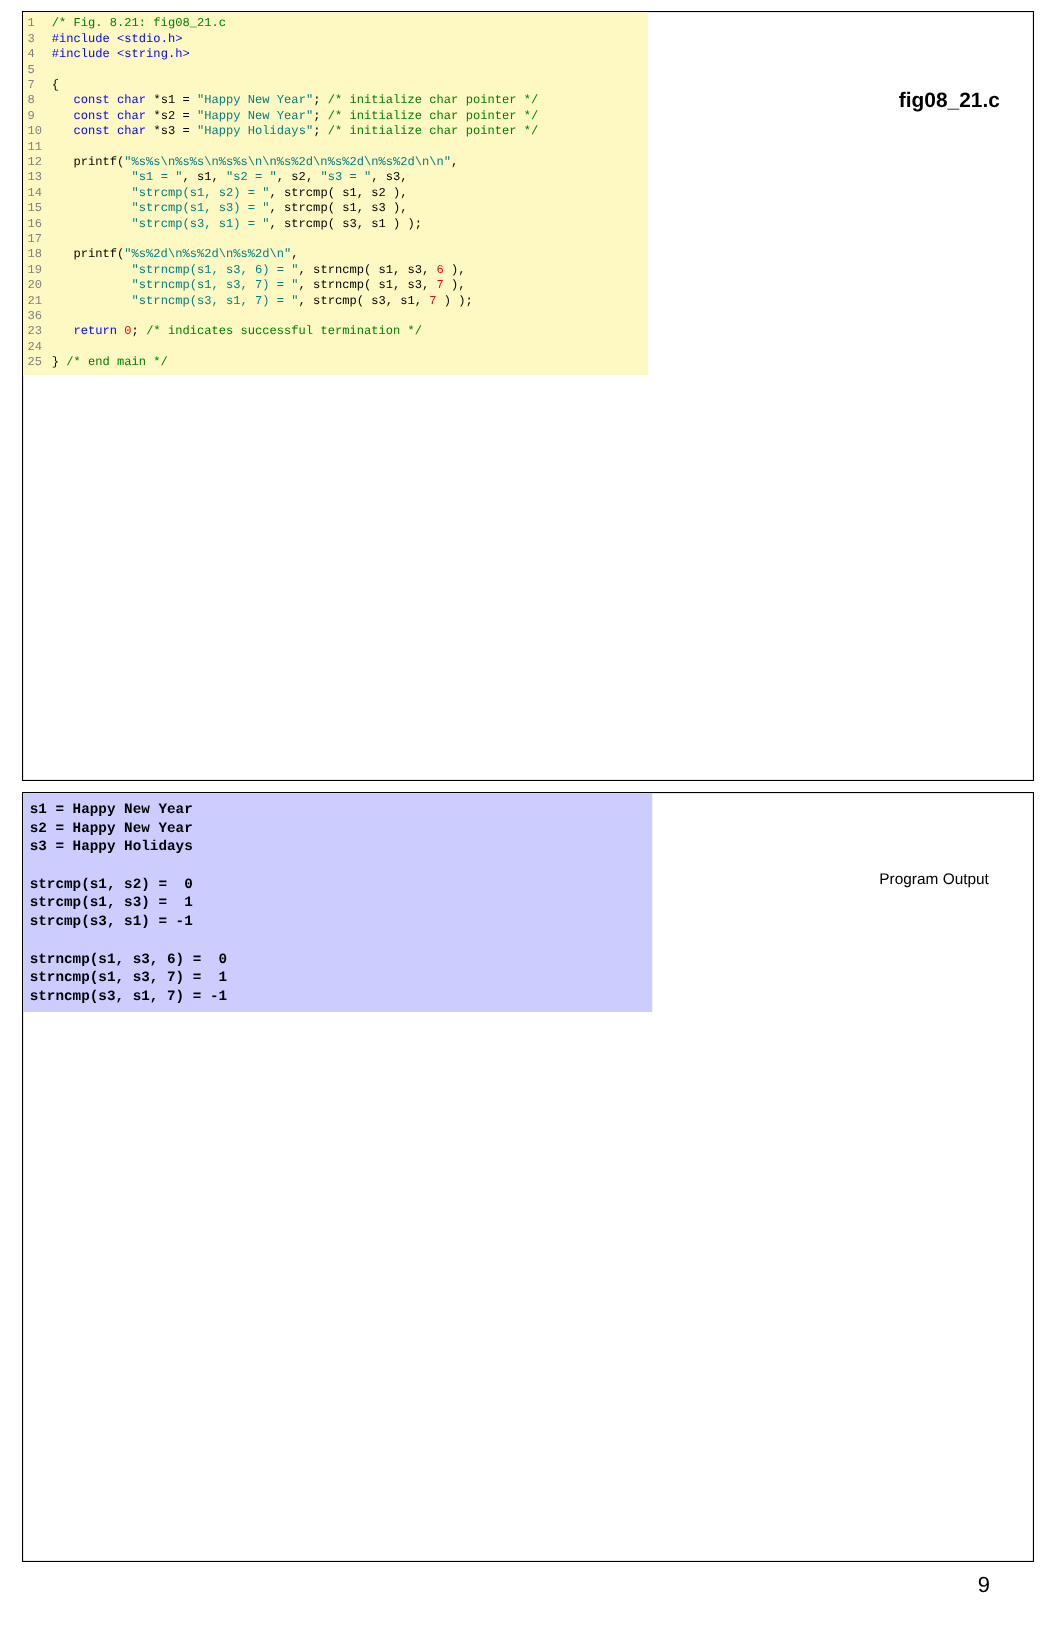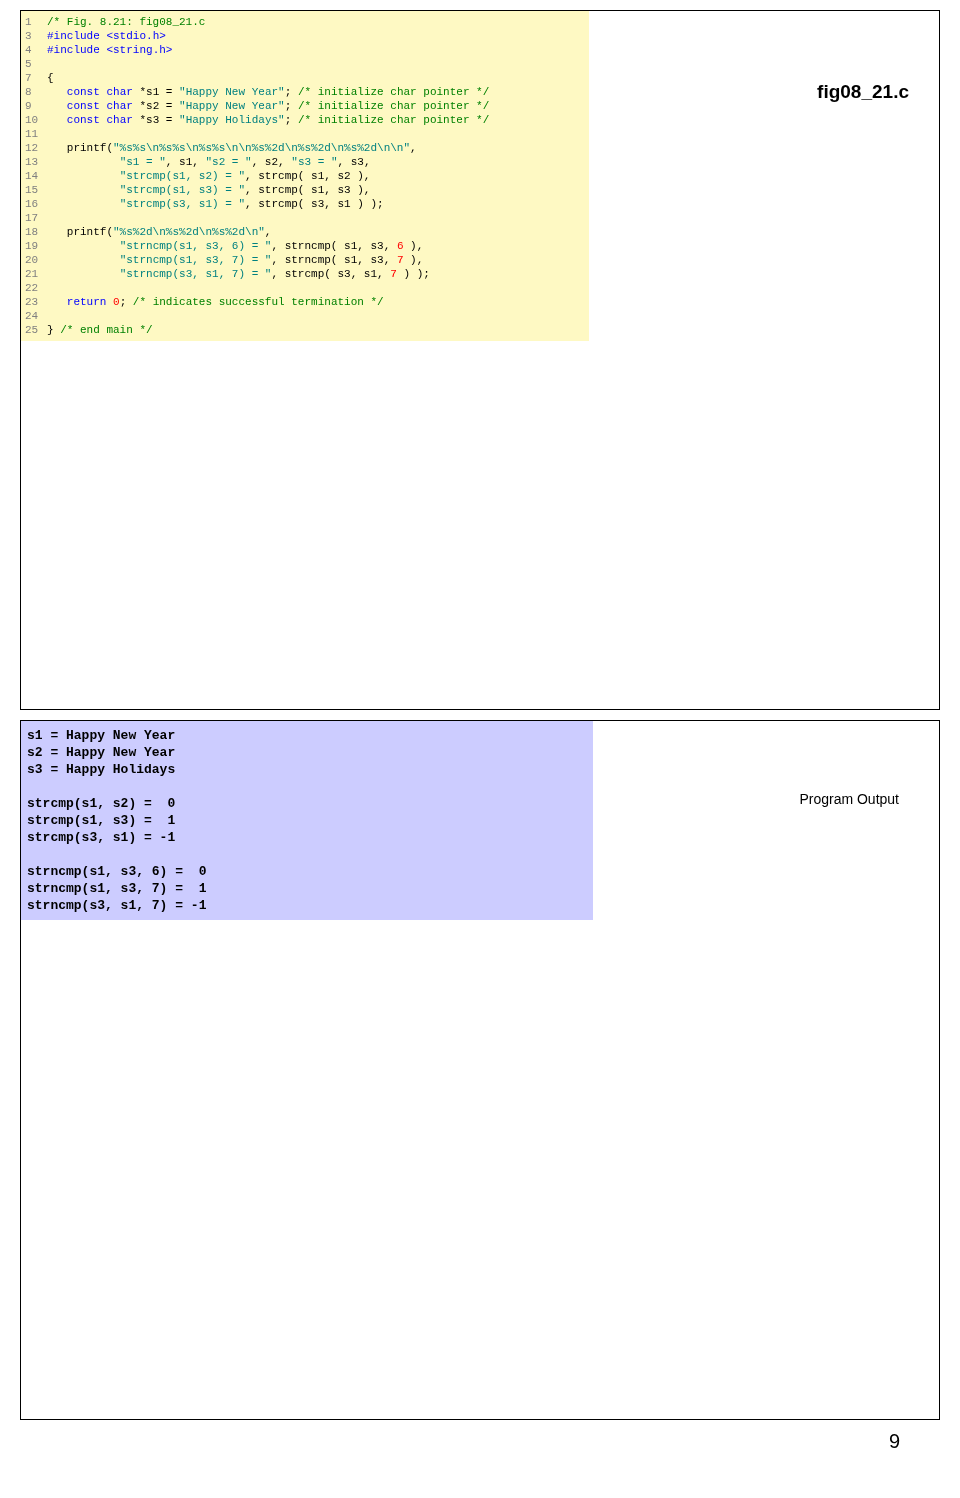--- a/index.html
+++ b/index.html
@@ -80,21 +80,21 @@
       <div class="codeline"><span class="ln">12</span><span>   printf(</span><span class="c-str">"%s%s\n%s%s\n%s%s\n\n%s%2d\n%s%2d\n%s%2d\n\n"</span><span>,</span></div>
       <div class="codeline"><span class="ln">13</span><span>           </span><span class="c-str">"s1 = "</span><span>, s1, </span><span class="c-str">"s2 = "</span><span>, s2, </span><span class="c-str">"s3 = "</span><span>, s3,</span></div>
       <div class="codeline"><span class="ln">14</span><span>           </span><span class="c-str">"strcmp(s1, s2) = "</span><span>, strcmp( s1, s2 ),</span></div>
       <div class="codeline"><span class="ln">15</span><span>           </span><span class="c-str">"strcmp(s1, s3) = "</span><span>, strcmp( s1, s3 ),</span></div>
       <div class="codeline"><span class="ln">16</span><span>           </span><span class="c-str">"strcmp(s3, s1) = "</span><span>, strcmp( s3, s1 ) );</span></div>
       <div class="codeline"><span class="ln">17</span><span></span></div>
       <div class="codeline"><span class="ln">18</span><span>   printf(</span><span class="c-str">"%s%2d\n%s%2d\n%s%2d\n"</span><span>,</span></div>
       <div class="codeline"><span class="ln">19</span><span>           </span><span class="c-str">"strncmp(s1, s3, 6) = "</span><span>, strncmp( s1, s3, </span><span class="c-num">6</span><span> ),</span></div>
       <div class="codeline"><span class="ln">20</span><span>           </span><span class="c-str">"strncmp(s1, s3, 7) = "</span><span>, strncmp( s1, s3, </span><span class="c-num">7</span><span> ),</span></div>
       <div class="codeline"><span class="ln">21</span><span>           </span><span class="c-str">"strncmp(s3, s1, 7) = "</span><span>, strcmp( s3, s1, </span><span class="c-num">7</span><span> ) );</span></div>
-      <div class="codeline"><span class="ln">22</span><span></span></div>
+      <div class="codeline"><span class="ln">36</span><span></span></div>
       <div class="codeline"><span class="ln">23</span><span>   </span><span class="c-kw">return</span><span> </span><span class="c-num">0</span><span>; </span><span class="c-comment">/* indicates successful termination */</span></div>
       <div class="codeline"><span class="ln">24</span><span></span></div>
       <div class="codeline"><span class="ln">25</span><span>} </span><span class="c-comment">/* end main */</span></div>
     </div>
   <div class="label-right">fig08_21.c</div>
 </div>
 
 <div class="slide slide2">
   <div class="outputbox">s1 = Happy New Year
 s2 = Happy New Year

